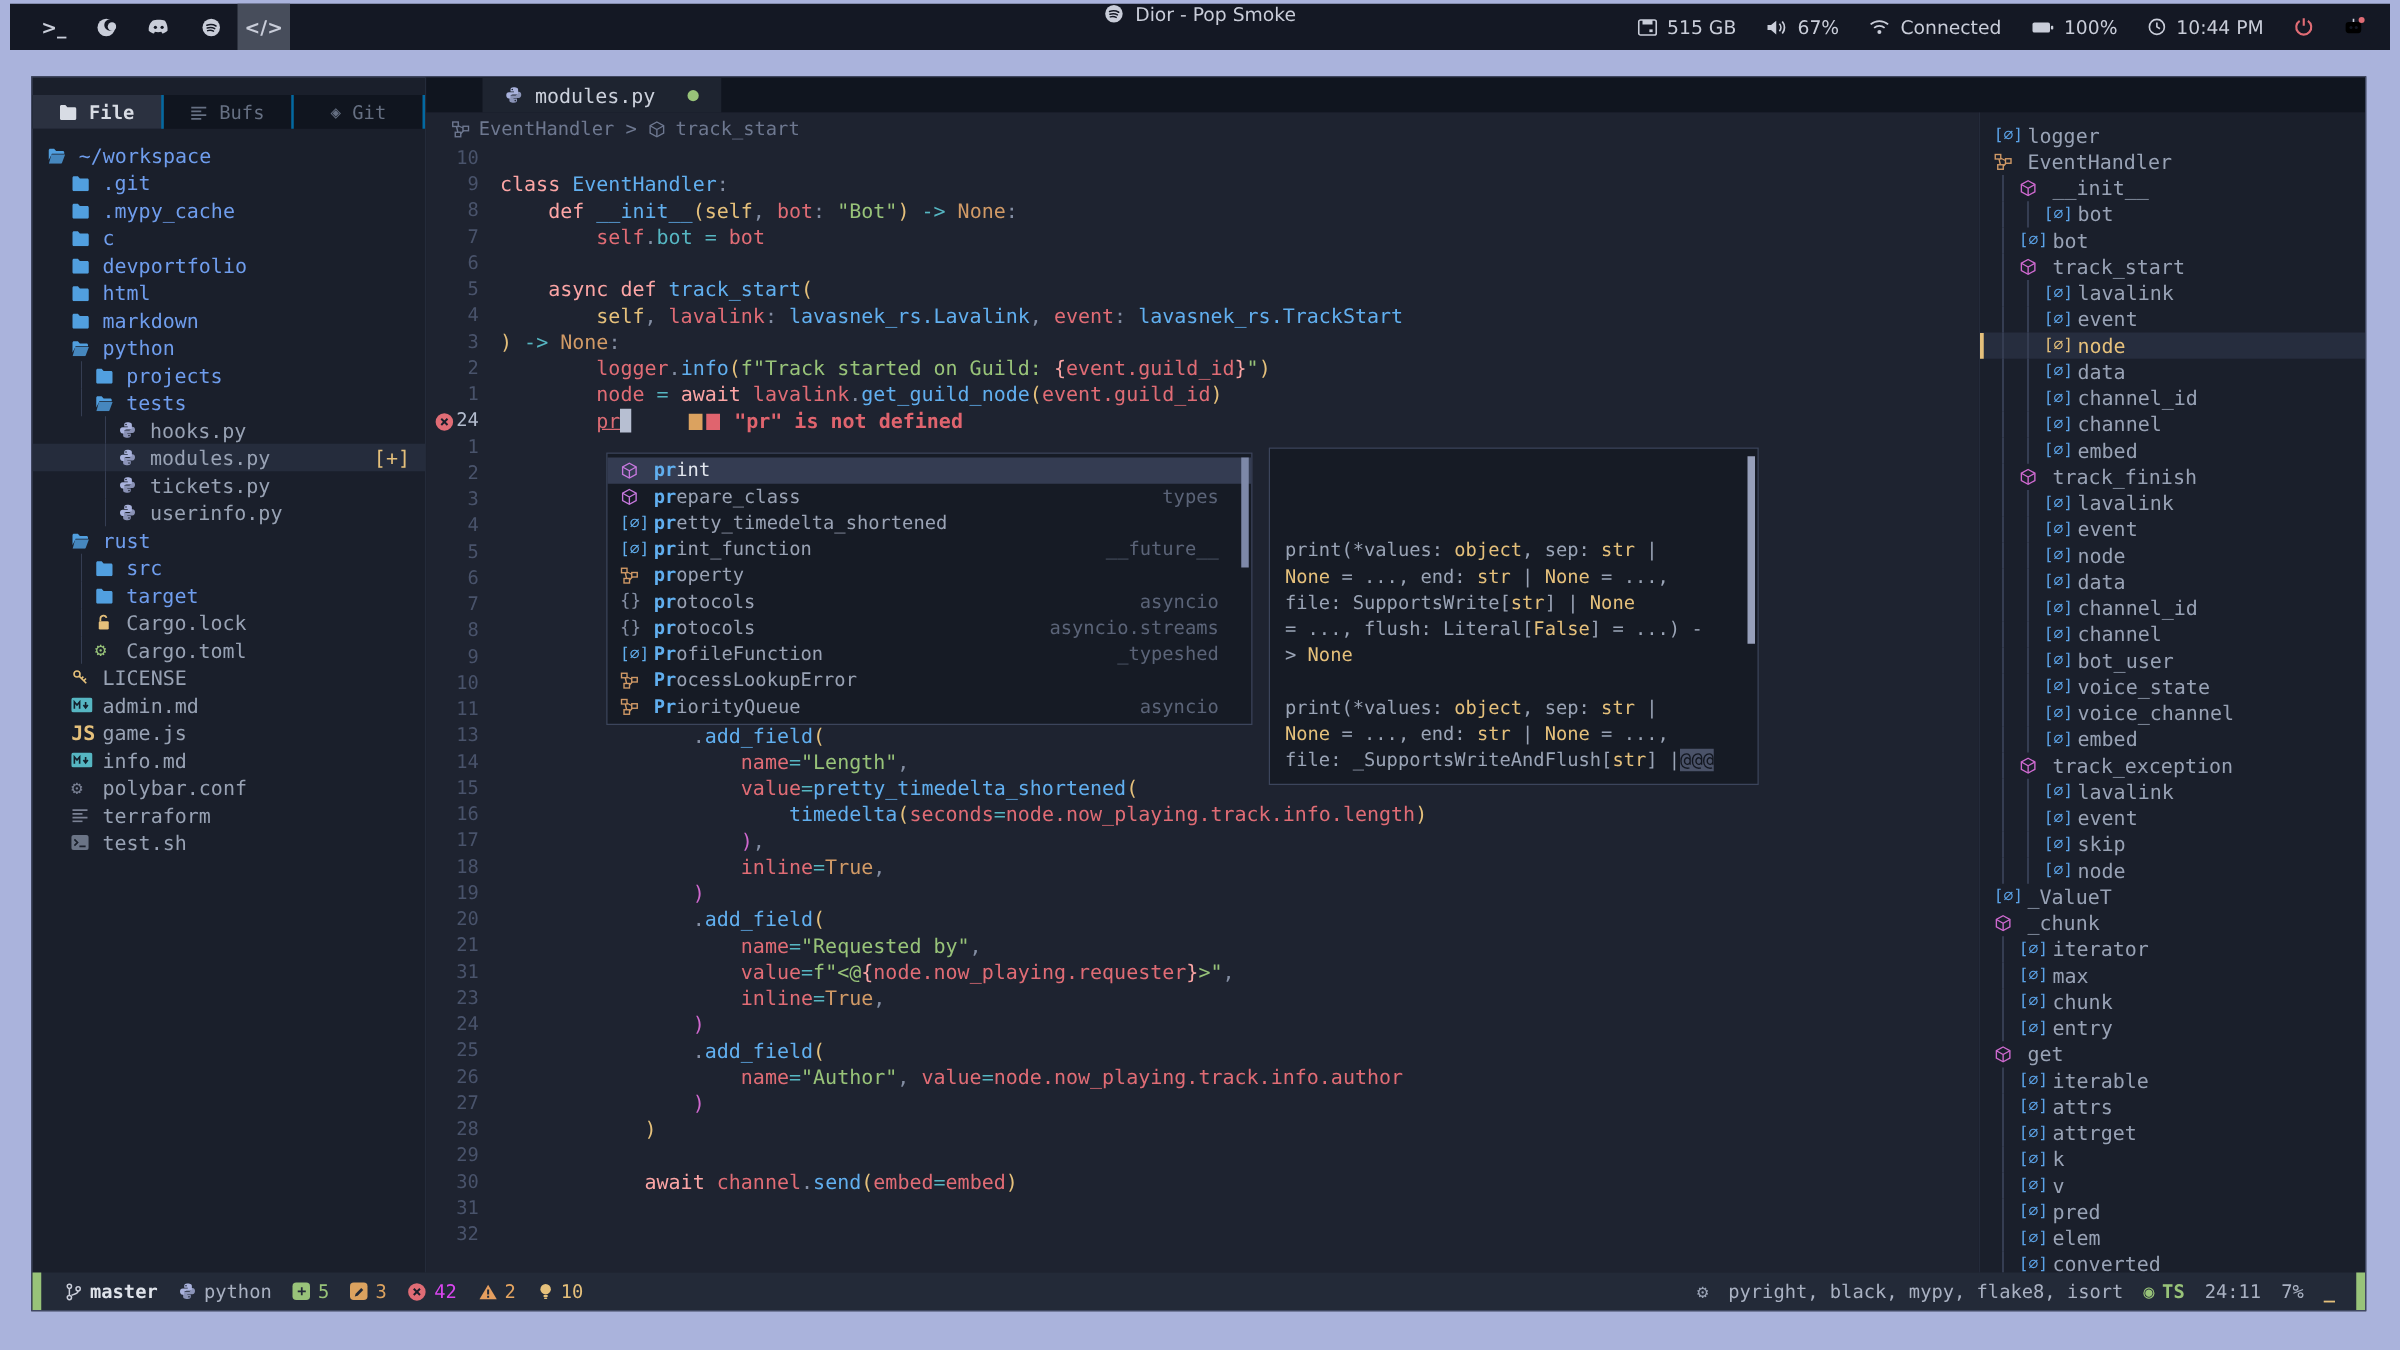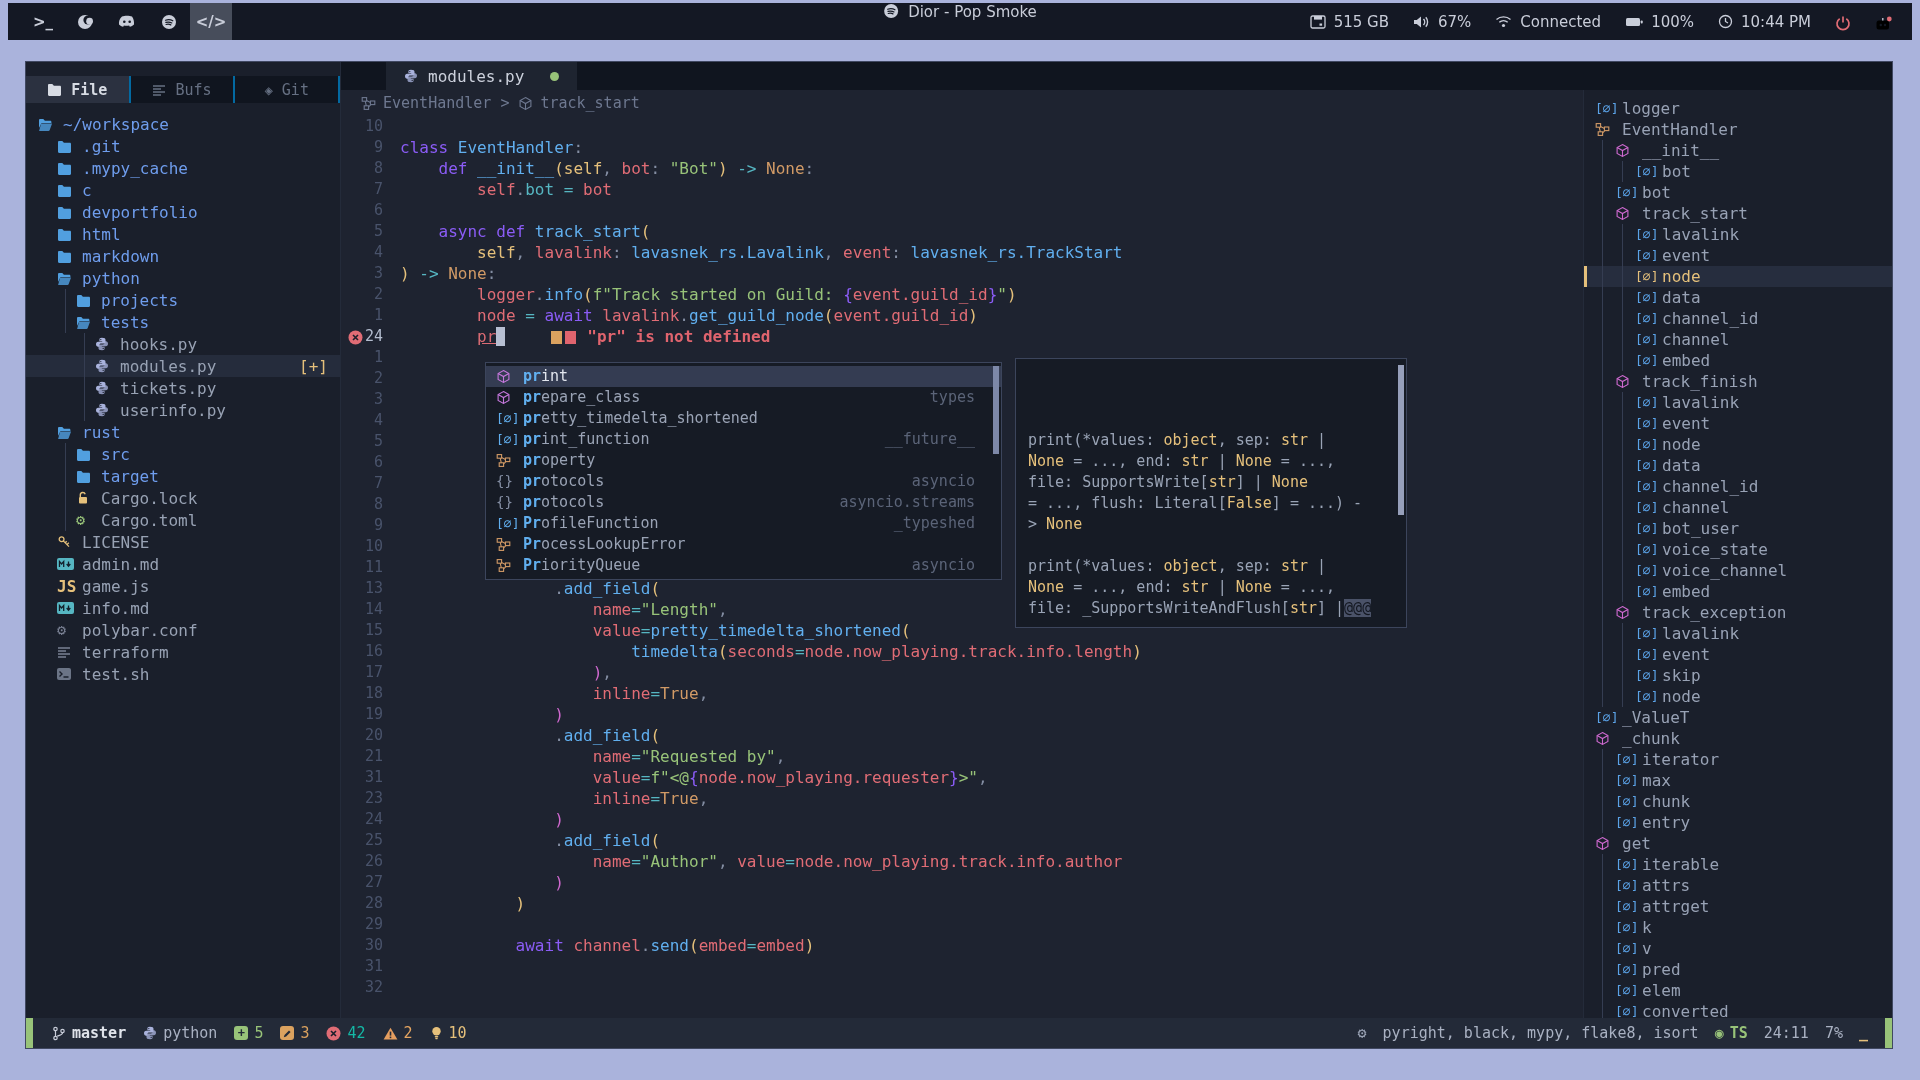--- a/index.html
+++ b/index.html
@@ -8,21 +8,21 @@
   b{font-weight:bold}
   
   .topbar{position:absolute;top:3px;left:8px;right:8px;height:37px;background:#141824;
           display:flex;align-items:center;font-family:"DejaVu Sans",sans-serif;
           font-size:15px;color:#c9cdd9}
   .tb-left{display:flex;align-items:center;height:100%;margin-left:14px}
   .tb-ic{display:flex;align-items:center;justify-content:center;width:42px;height:100%;font-weight:bold}
   .tb-ic.active{background:#474d5b}
   .tb-center{position:absolute;left:50%;top:0;height:100%;transform:translateX(-50%);
              display:flex;align-items:flex-start;gap:9px}
-  .tb-right{margin-left:auto;display:flex;align-items:flex-end;gap:24px;margin-right:20px}
+  .tb-right{margin-left:auto;display:flex;align-items:flex-start;gap:24px;margin-right:20px}
   .tb-mod{display:flex;align-items:center;gap:8px}
   
   .window{position:absolute;left:25px;top:61px;width:1868px;height:988px;background:#1a1f2b;
           border:1px solid #404861;box-sizing:border-box;display:flex;flex-direction:column}
   .main{flex:1;display:flex;min-height:0}
   
   .filetree{width:315px;flex:none;border-right:1px solid #242b3a;display:flex;
             flex-direction:column;padding-top:14px;box-sizing:border-box;overflow:hidden}
   .ft-tabs{display:flex;height:27px;background:#10151f;margin-bottom:10px;flex:none}
   .ft-tab{flex:1;display:flex;align-items:center;justify-content:center;gap:9px;font-size:15px;
@@ -47,21 +47,21 @@
   .editor{flex:1;background:#1e2330;display:flex;flex-direction:column;min-width:0}
   .breadcrumb{height:26px;flex:none;display:flex;align-items:center;gap:9px;padding-left:20px;
               font-size:15px;color:#6e7890}
   .codearea{flex:1;position:relative;font-size:16px;line-height:21px;overflow:hidden}
   .crow{height:21px;display:flex;white-space:pre}
   .ln{width:42px;flex:none;text-align:right;color:#49536b;margin-right:17px;font-size:15px}
   .crow.cur{position:relative}
   .crow.cur .ln{color:#b3bcce}
   .erricon{position:absolute;left:7px;top:3px;width:15px;height:15px}
   .codetext{white-space:pre}
-  .k{color:#8b5cf6}.f{color:#61afef}.v{color:#e06c75}.s{color:#98c379}.o{color:#848ea3}
+  .k{color:#fca5a5}.f{color:#61afef}.v{color:#e06c75}.s{color:#98c379}.o{color:#848ea3}
   .c{color:#56b6c2}.n{color:#d19a66}.y{color:#e5c07b}.m{color:#56b6c2}.py{color:#e5c07b}
   .pp{color:#cf68ce}.t{color:#aab2c0}
   .errtok{color:#db6b74;text-decoration:underline}
   .curblock{display:inline-block;width:9px;height:19px;background:#b7bfd2;vertical-align:text-bottom}
   .dsq{display:inline-block;width:11px;height:13px;vertical-align:middle;margin-right:3px}
   .dmsg{color:#e0646e;font-weight:bold;margin-left:8px}
   
   .popup{position:absolute;left:144px;top:246px;width:517px;background:#161b25;
          border:1px solid #3c455c;padding:3px 0;z-index:5;box-sizing:border-box}
   .p-row{height:21px;display:flex;align-items:center;padding:0 10px;font-size:15px;color:#9aa3b5}
@@ -92,21 +92,21 @@
   .sb-edge{position:absolute;top:0;bottom:0;width:7px;background:#98c379}
   .sb-edge.r{right:0}
   .sb-left{display:flex;align-items:flex-start;gap:17px;margin-left:26px}
   .sb-right{margin-left:auto;display:flex;align-items:center;gap:16px;margin-right:24px}
   .sb-item{display:inline-flex;align-items:center;gap:6px}
   .sb-branch b{color:#dfe3ea}
   .chip{display:inline-flex;width:14px;height:14px;border-radius:3px;align-items:center;
         justify-content:center;font-size:12px;font-weight:bold;color:#232a38}
   .chip.add{background:#98c379}
   .chip.mod{background:#dba25f}
-  .num-add{color:#98c379}.num-mod{color:#dba25f}.num-err{color:#14b8a6}
+  .num-add{color:#98c379}.num-mod{color:#dba25f}.num-err{color:#d946ef}
   .num-warn{color:#e5a561}.num-hint{color:#e5c07b}
   .ts{color:#98c379;display:inline-flex;gap:6px;align-items:center}
   .sb-underscore{color:#e5c07b;font-weight:bold}
   .icsp{display:inline-flex;align-items:center}
 </style>
 </head>
 <body>
 
 <div class="topbar">
   <div class="tb-left" id="tb-left">

